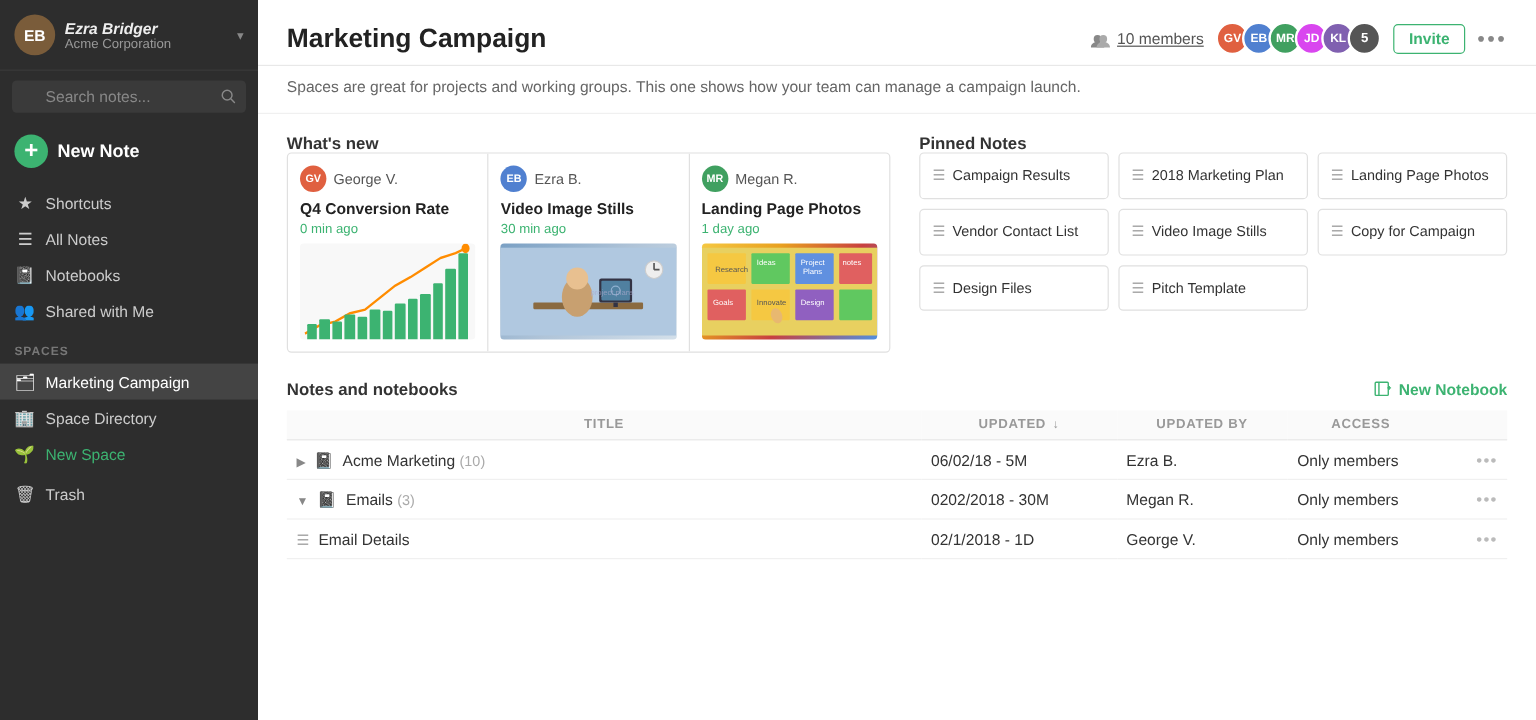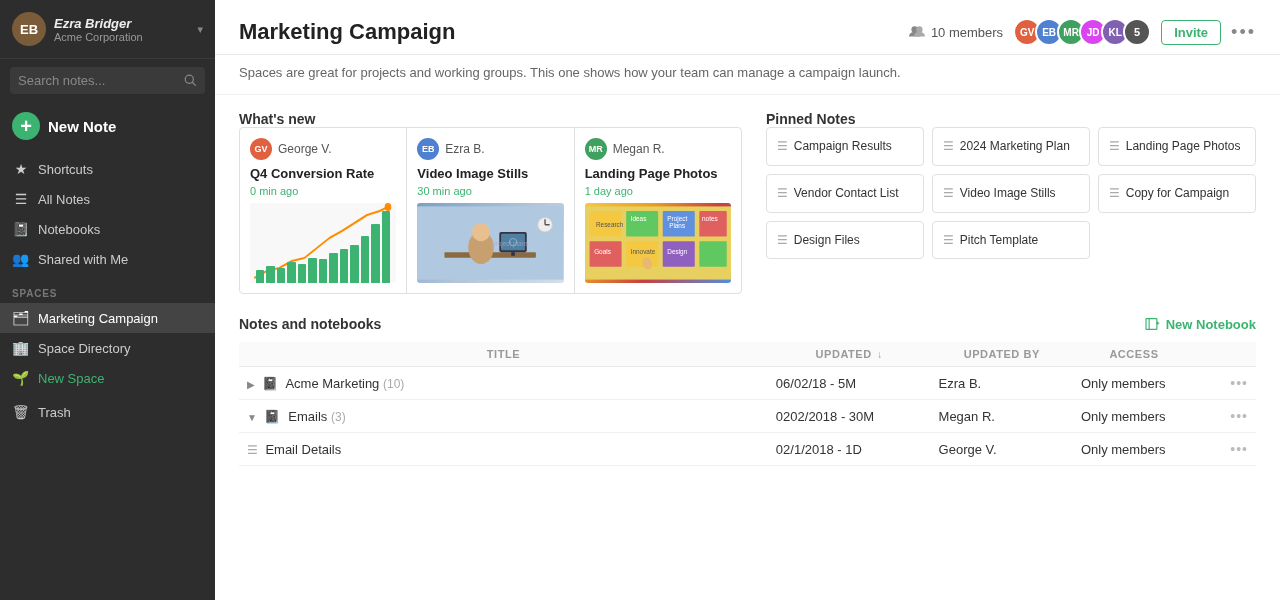--- a/index.html
+++ b/index.html
@@ -43,20 +43,21 @@
       border-radius: 4px;
       padding: 6px 8px;
     }
     .sidebar-search input {
       background: transparent;
       border: none;
       outline: none;
       color: #5eead4;
       font-size: 13px;
       width: 100%;
+      margin-left: 20px;
     }
     .sidebar-search input::placeholder { color: #888; }
     .search-icon-svg { color: #888; flex-shrink: 0; }
 
     .new-note-btn {
       display: flex;
       align-items: center;
       margin: 6px 10px 10px;
       background: transparent;
       border: none;
@@ -120,24 +121,25 @@
       font-weight: 700;
       color: #222;
     }
     .header-right {
       display: flex;
       align-items: center;
       gap: 10px;
     }
     .members-info {
       display: flex;
-      align-items: flex-start;
+      align-items: flex-end;
       font-size: 13px;
       color: #555;
       gap: 6px;
+      text-decoration: underline;
     }
     .avatars-row {
       display: flex;
       align-items: center;
     }
     .mini-avatar {
       width: 28px; height: 28px;
       border-radius: 50%;
       border: 2px solid #fff;
       margin-left: -6px;
@@ -559,21 +561,21 @@
     <div class="pinned-notes-section">
       <div class="section-title">Pinned Notes</div>
       <div class="pinned-grid">
 
         <div class="pinned-card">
           <span class="pinned-card-icon">☰</span>
           <span class="pinned-card-text">Campaign Results</span>
         </div>
         <div class="pinned-card">
           <span class="pinned-card-icon">☰</span>
-          <span class="pinned-card-text">2024 Marketing Plan</span>
+          <span class="pinned-card-text">2018 Marketing Plan</span>
         </div>
         <div class="pinned-card">
           <span class="pinned-card-icon">☰</span>
           <span class="pinned-card-text">Landing Page Photos</span>
         </div>
         <div class="pinned-card">
           <span class="pinned-card-icon">☰</span>
           <span class="pinned-card-text">Vendor Contact List</span>
         </div>
         <div class="pinned-card">

